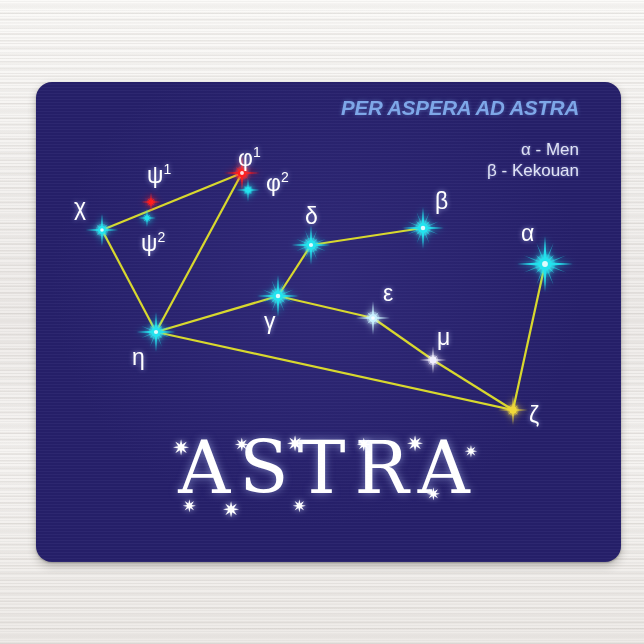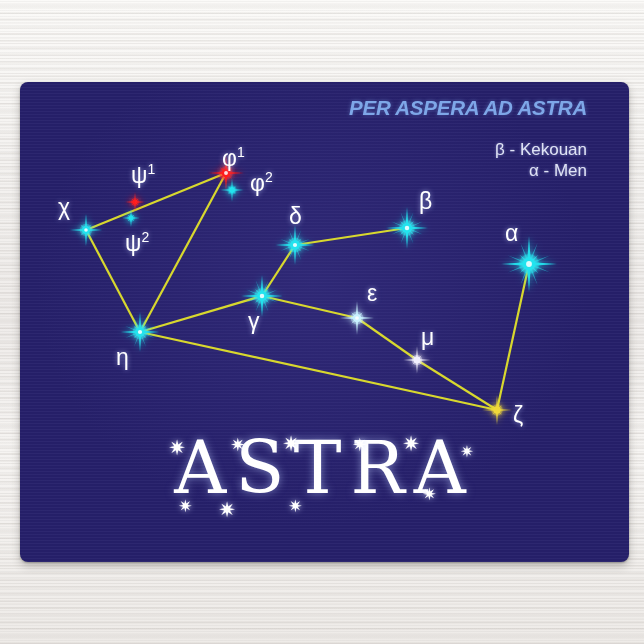--- a/index.html
+++ b/index.html
@@ -27,26 +27,25 @@
     background:
       repeating-linear-gradient(0deg,
         rgba(180,172,165,0.10) 0px, rgba(180,172,165,0.10) 1px,
         rgba(255,255,255,0) 1px, rgba(255,255,255,0) 5px);
     opacity:.85;
   }
 
   
   .pad{
     position:absolute;
-    left:20px;top:82px;width:585px;height:480px;
-    border-radius:8px;
+    left:36px;top:82px;width:585px;height:480px;
+    border-radius:16px;
     background:#26206b;
     box-shadow:0 4px 9px rgba(60,55,50,.30), 0 1px 2px rgba(0,0,0,.25);
     overflow:hidden;
-    padding-left:24px;
   }
   .pad .weave{
     position:absolute;inset:0;
     background:
       repeating-linear-gradient(0deg,
         rgba(255,255,255,0.030) 0px, rgba(255,255,255,0.030) 1px,
         rgba(0,0,0,0.030) 1px, rgba(0,0,0,0.030) 3px);
     pointer-events:none;
   }
   .pad .vignette{
@@ -114,22 +113,22 @@
 
   <div class="desk"></div>
 
   <div class="pad">
     <div class="weave"></div>
     <div class="vignette"></div>
 
     <div class="motto">PER ASPERA AD ASTRA</div>
 
     <div class="legend">
+      <div>α - Men</div>
       <div>β - Kekouan</div>
-      <div>α - Men</div>
     </div>
 
     <svg class="sky" viewBox="0 0 585 480" preserveAspectRatio="none">
       <defs>
         <filter id="glow" x="-200%" y="-200%" width="500%" height="500%">
           <feGaussianBlur stdDeviation="3.2" result="b"></feGaussianBlur>
           <feMerge>
               <feMergeNode in="b"></feMergeNode>
               <feMergeNode in="SourceGraphic"></feMergeNode>
             </feMerge>

